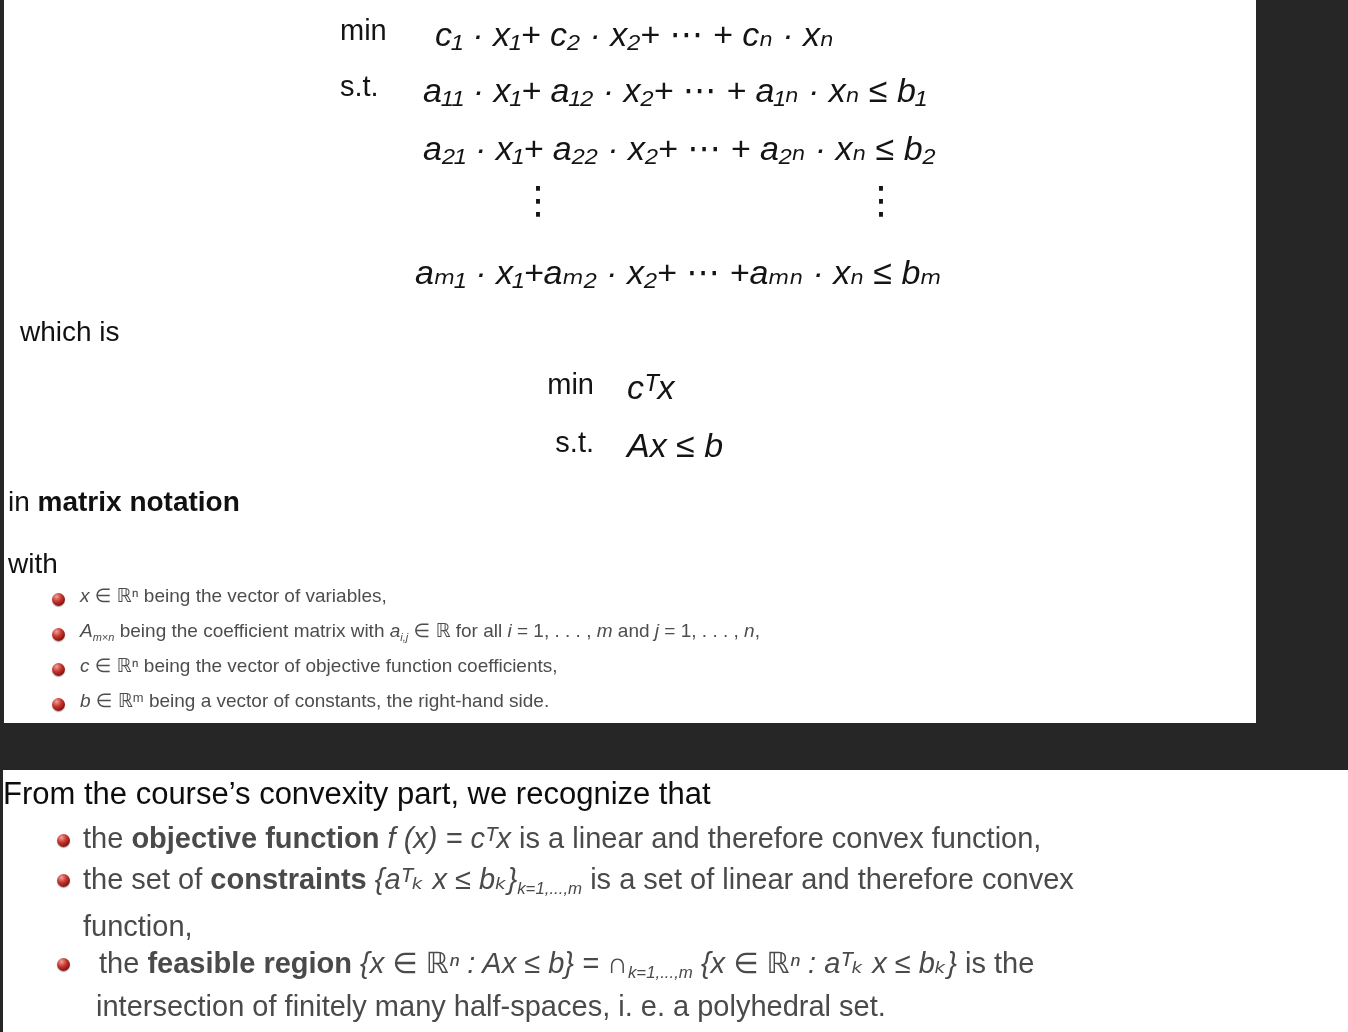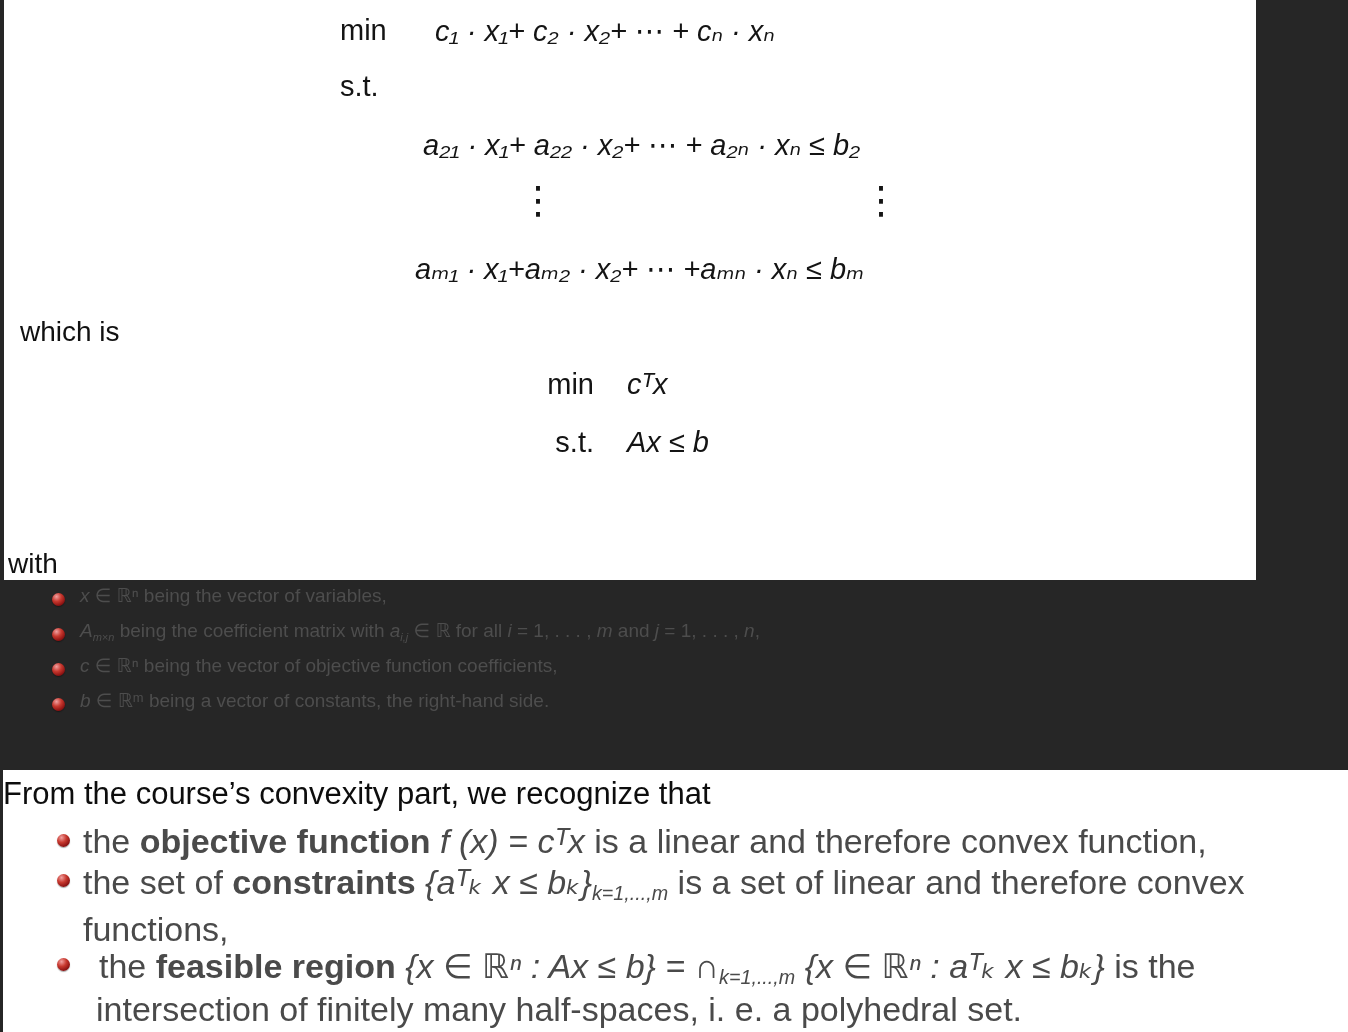--- a/index.html
+++ b/index.html
@@ -4,35 +4,35 @@
 <style>
   html,body { margin:0; padding:0; }
   body {
     width:1348px; height:1032px;
     background:#262626;
     font-family:"Liberation Sans","DejaVu Sans",sans-serif;
     position:relative; overflow:hidden;
     color:#141414;
   }
   .panel { position:absolute; background:#ffffff; }
-  .panel-top { left:4px; top:0; width:1252px; height:580px; }
+  .panel-top { left:4px; top:0; width:1252px; height:723px; }
   .panel-bottom { left:3px; top:770px; width:1345px; height:294px; }
 
   .eq-row { position:absolute; left:0; width:100%; height:40px; }
   .eq-label { position:absolute; font-size:29px; color:#141414; white-space:nowrap; }
   .eq-label.ralign { text-align:right; width:62px; }
-  .eq-expr { position:absolute; font-size:29px; font-style:italic; color:#141414; white-space:nowrap; }
+  .eq-expr { position:absolute; font-size:34px; font-style:italic; color:#141414; white-space:nowrap; }
   .vdots { position:absolute; font-size:38px; line-height:1.1; color:#141414; }
 
   .lead { position:absolute; font-size:28px; color:#111111; white-space:nowrap; }
   .with-label { position:absolute; font-size:28px; color:#111111; white-space:nowrap; }
 
   .bullet-line { position:absolute; white-space:nowrap; }
   .bullet-line.small { font-size:19px; color:#4d4d4d; }
-  .bullet-line.big { font-size:34px; color:#4a4a4a; }
+  .bullet-line.big { font-size:29px; color:#4a4a4a; }
 
   .ball {
     position:absolute; width:13px; height:13px; border-radius:50%;
     background:radial-gradient(circle at 35% 28%, #f0a0a0 0%, #c8392f 38%, #8c1212 72%, #560808 100%);
     box-shadow:0 1px 1px rgba(0,0,0,0.35);
   }
 
   .b-title { position:absolute; font-size:31px; color:#0d0d0d; white-space:nowrap; }
 
   .seg-t { }
@@ -44,20 +44,21 @@
 <body>
 
 <section class="panel panel-top">
 
   <div class="eq-row" style="top:14px">
     <span class="eq-label" style="left:336px">min</span>
     <span class="eq-expr" style="left:431px">c₁ · x₁+  c₂ · x₂+ ⋯ +  cₙ · xₙ</span>
   </div>
   <div class="eq-row" style="top:70px">
     <span class="eq-label" style="left:336px">s.t.</span>
+    <span class="eq-expr" style="left:419px">a₁₁ · x₁+ a₁₂ · x₂+ ⋯ + a₁ₙ · xₙ ≤ b₁</span>
   </div>
   <div class="eq-row" style="top:128px">
     <span class="eq-expr" style="left:419px">a₂₁ · x₁+ a₂₂ · x₂+ ⋯ + a₂ₙ · xₙ ≤ b₂</span>
   </div>
 
   <span class="vdots" style="left:515px; top:180px">⋮</span>
   <span class="vdots" style="left:858px; top:180px">⋮</span>
 
   <div class="eq-row" style="top:252px">
     <span class="eq-expr" style="left:411px">aₘ₁ · x₁+aₘ₂ · x₂+ ⋯ +aₘₙ · xₙ ≤ bₘ</span>
@@ -67,20 +68,21 @@
 
   <div class="eq-row" style="top:368px">
     <span class="eq-label ralign" style="left:528px">min</span>
     <span class="eq-expr" style="left:623px">cᵀx</span>
   </div>
   <div class="eq-row" style="top:426px">
     <span class="eq-label ralign" style="left:528px">s.t.</span>
     <span class="eq-expr" style="left:623px">Ax ≤ b</span>
   </div>
 
+  <div class="lead" style="left:4px; top:486px"><span class="seg-t">in </span><span class="seg-b">matrix notation</span></div>
 
   <div class="with-label" style="left:4px; top:548px">with</div>
 
   <span class="ball" style="left:48px; top:593px"></span>
   <div class="bullet-line small" style="left:76px; top:584px"><span class="seg-i">x</span><span class="seg-t"> ∈ ℝⁿ being the vector of variables,</span></div>
 
   <span class="ball" style="left:48px; top:628px"></span>
   <div class="bullet-line small" style="left:76px; top:619px"><span class="seg-i">A</span><span class="seg-sub">m×n</span><span class="seg-t"> being the coefficient matrix with </span><span class="seg-i">a</span><span class="seg-sub">i,j</span><span class="seg-t"> ∈ ℝ for all </span><span class="seg-i">i</span><span class="seg-t"> = 1, . . . , </span><span class="seg-i">m</span><span class="seg-t"> and </span><span class="seg-i">j</span><span class="seg-t"> = 1, . . . , </span><span class="seg-i">n</span><span class="seg-t">,</span></div>
 
   <span class="ball" style="left:48px; top:663px"></span>
@@ -93,19 +95,19 @@
 
 <section class="panel panel-bottom">
 
   <div class="b-title" style="left:0; top:6px">From the course’s convexity part, we recognize that</div>
 
   <span class="ball" style="left:54px; top:64px"></span>
   <div class="bullet-line big" style="left:80px; top:52px"><span class="seg-t">the </span><span class="seg-b">objective function</span><span class="seg-t"> </span><span class="seg-i">f (x) = cᵀx</span><span class="seg-t"> is a linear and therefore convex function,</span></div>
 
   <span class="ball" style="left:54px; top:104px"></span>
   <div class="bullet-line big" style="left:80px; top:92px"><span class="seg-t">the set of </span><span class="seg-b">constraints</span><span class="seg-t"> </span><span class="seg-i">{aᵀₖ x ≤ bₖ}</span><span class="seg-sub">k=1,...,m</span><span class="seg-t"> is a set of linear and therefore convex</span></div>
-  <div class="bullet-line big" style="left:80px; top:140px"><span class="seg-t">functions,</span></div>
+  <div class="bullet-line big" style="left:80px; top:140px"><span class="seg-t">function,</span></div>
 
   <span class="ball" style="left:54px; top:188px"></span>
   <div class="bullet-line big" style="left:96px; top:176px"><span class="seg-t">the </span><span class="seg-b">feasible region</span><span class="seg-t"> </span><span class="seg-i">{x ∈ ℝⁿ : Ax ≤ b} = ∩</span><span class="seg-sub">k=1,...,m</span><span class="seg-i"> {x ∈ ℝⁿ : aᵀₖ x ≤ bₖ}</span><span class="seg-t"> is the</span></div>
   <div class="bullet-line big" style="left:93px; top:220px"><span class="seg-t">intersection of finitely many half-spaces, i. e. a polyhedral set.</span></div>
 
 </section>
 
 </body></html>

